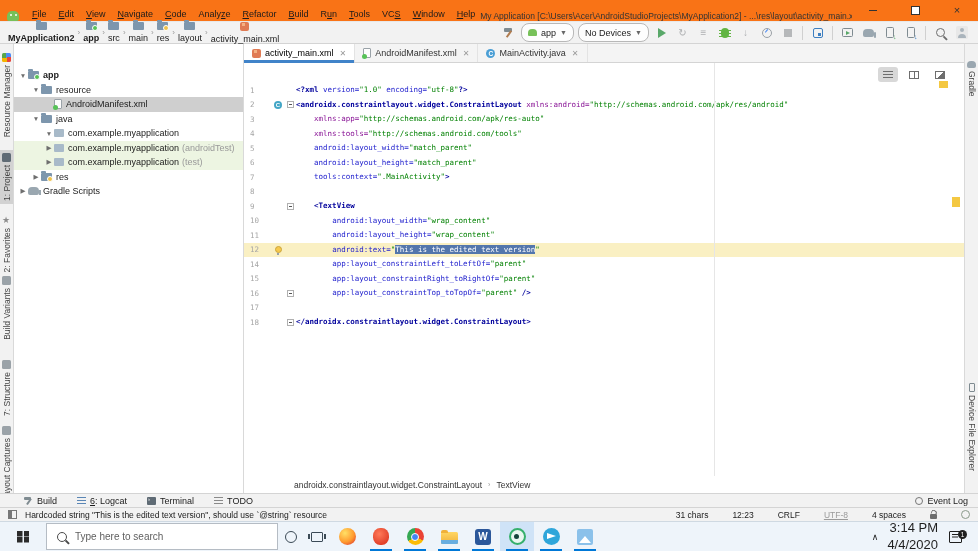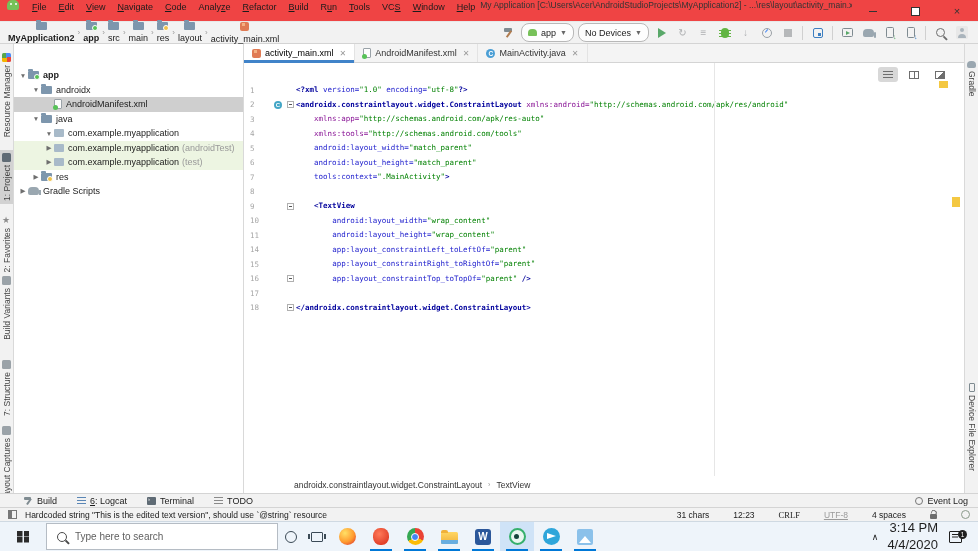--- a/index.html
+++ b/index.html
@@ -2,22 +2,22 @@
 <html style="--accent: #4083c9; --sel-bg: #5376ac; --caret-row: #faf0c3; --c-tag: #00009c; --c-attr: #1a1acc; --c-ns: #871094; --c-val: #008000; --tb-underline: #0078d7;"><head>
 <meta charset="utf-8">
 <style>
   html,body{margin:0;padding:0;width:978px;height:551px;overflow:hidden;
     font-family:"Liberation Sans",sans-serif;background:#fff;
     -webkit-font-smoothing:antialiased;}
   #win{position:relative;width:978px;height:551px;background:#fff;}
   .i{display:inline-block;vertical-align:middle;}
 
   
-  #titlebar{position:absolute;left:0;top:0;width:978px;height:22px;background:#ef4444;
-    display:flex;align-items:flex-start;border-bottom:1px solid #e8e8e8;box-sizing:border-box;}
+  #titlebar{position:absolute;left:0;top:0;width:978px;height:22px;background:#f97316;
+    display:flex;align-items:flex-end;border-bottom:1px solid #e8e8e8;box-sizing:border-box;}
   .as-logo{width:12px;height:10px;background:#77c159;border-radius:5px 5px 2px 2px;margin:0 8px 0 7px;position:relative;}
   .as-logo::before,.as-logo::after{content:'';position:absolute;top:3px;width:2px;height:2px;border-radius:50%;background:#fff;}
   .as-logo::before{left:2.5px}.as-logo::after{right:2.5px}
   #menubar{display:flex;gap:2px;}
   .mi{font-size:9px;color:#1b1b1b;padding:2px 5px;cursor:default;}
   .mi u{text-decoration:underline;}
   #wintitle{flex:1;text-align:center;font-size:8.5px;color:#333;white-space:nowrap;overflow:hidden;}
   #wincontrols{display:flex;height:22px;}
   .wc{width:42px;height:22px;display:flex;align-items:center;justify-content:center;}
   .wc-min-g{width:8px;height:1px;background:#333;}
@@ -395,21 +395,21 @@
   <div id="project">
     <div id="tree">
         <div class="trow" style="padding-left: 4px;">
           <span class="arrow">▼</span>
           <span class="i cf app"></span>
           <span class="lbl bold">app</span>
         </div>
         <div class="trow" style="padding-left: 17px;">
           <span class="arrow">▼</span>
           <span class="i cf"></span>
-          <span class="lbl">androidx</span>
+          <span class="lbl">resource</span>
         </div>
         <div class="trow selected" style="padding-left: 30px;">
           <span class="arrow"></span>
           <span class="i ic-page manifest"></span>
           <span class="lbl">AndroidManifest.xml</span>
         </div>
         <div class="trow" style="padding-left: 17px;">
           <span class="arrow">▼</span>
           <span class="i cf"></span>
           <span class="lbl">java</span>
@@ -540,20 +540,28 @@
             <span class="annot"></span>
             <span class="foldc"></span>
             <span class="txt"><span class="s-pl">        </span><span class="s-attr">android:layout_width=</span><span class="s-val">"wrap_content"</span></span>
           </div>
           <div class="cl">
             <span class="num">11</span>
             <span class="annot"></span>
             <span class="foldc"></span>
             <span class="txt"><span class="s-pl">        </span><span class="s-attr">android:layout_height=</span><span class="s-val">"wrap_content"</span></span>
           </div>
+          <div class="cl current">
+            <span class="num">12</span>
+            <span class="annot">
+              <span class="bulb"></span>
+            </span>
+            <span class="foldc"></span>
+            <span class="txt"><span class="s-pl">        </span><span class="s-attr">android:text=</span><span class="s-val">"</span><span class="s-sel">This is the edited text version</span><span class="s-val">"</span></span>
+          </div>
           <div class="cl">
             <span class="num">14</span>
             <span class="annot"></span>
             <span class="foldc"></span>
             <span class="txt"><span class="s-pl">        </span><span class="s-attr">app:layout_constraintLeft_toLeftOf=</span><span class="s-val">"parent"</span></span>
           </div>
           <div class="cl">
             <span class="num">15</span>
             <span class="annot"></span>
             <span class="foldc"></span>
@@ -628,21 +636,21 @@
   </div>
 
   <div id="statusbar">
     <span class="sb-toggle"></span>
     <span>Hardcoded string "This is the edited text version", should use `@string` resource</span>
     <span id="sb-right">
       <span class="sb-lock" style="order:98"></span>
       <span class="sb-face" style="order:99"></span>
     <span style="order: 0;">31 chars</span>
         <span style="order: 1;">12:23</span>
-        <span style="order: 2; font-family: Liberation Serif, serif;">CRLF</span>
+        <span style="order: 2;">CRLF</span>
         <span class="muted" style="order: 3;">UTF-8</span>
         <span style="order: 4;">4 spaces</span>
       </span>
   </div>
 
   <div id="taskbar">
     <span id="startbtn">
         <span class="winlogo"></span>
       </span>
     <div id="searchbox">

